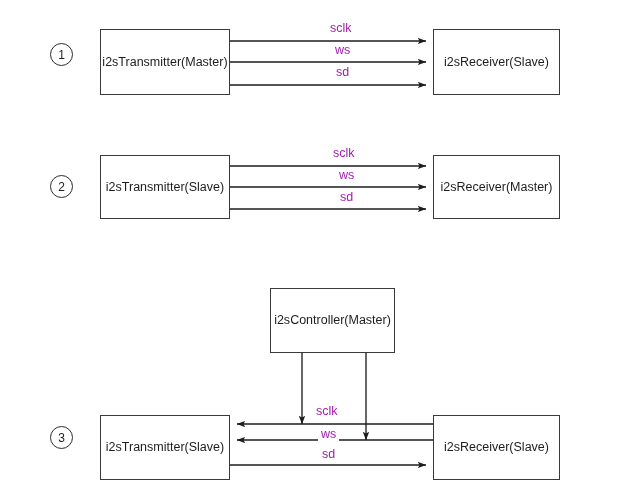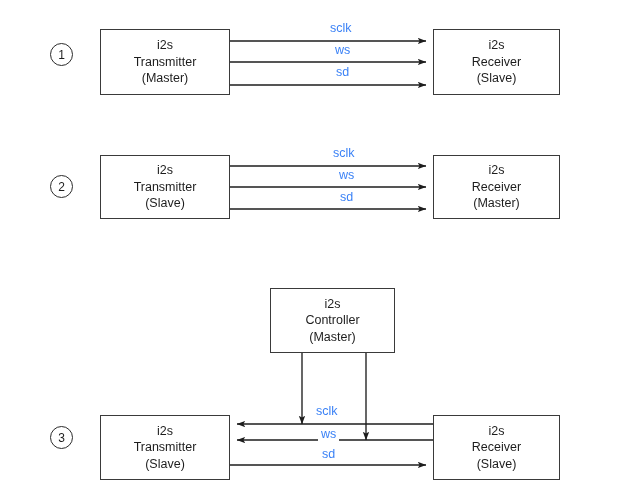--- a/index.html
+++ b/index.html
@@ -23,21 +23,21 @@
     top: 0;
     width: 624px;
     height: 497px;
   }
   .node-box {
     position: absolute;
     box-sizing: border-box;
     border: 1.4px solid #3a3a3a;
     background: #ffffff;
     display: flex;
-    flex-direction: column;
+    flex-direction: row;
     align-items: center;
     justify-content: center;
     line-height: 1.32;
     font-size: 12.5px;
     color: #1d1d1d;
     z-index: 3;
   }
   .node-line {
     white-space: nowrap;
   }
@@ -52,21 +52,21 @@
     align-items: center;
     justify-content: center;
     font-size: 12px;
     color: #1d1d1d;
     background: #ffffff;
     z-index: 3;
   }
   .wire-label {
     position: absolute;
     font-size: 12.5px;
-    color: #3b82f6;
+    color: #a21caf;
     background: #ffffff;
     padding: 0 3px;
     white-space: nowrap;
     z-index: 2;
   }
 </style>
 </head>
 <body>
 
 <div id="canvas">

